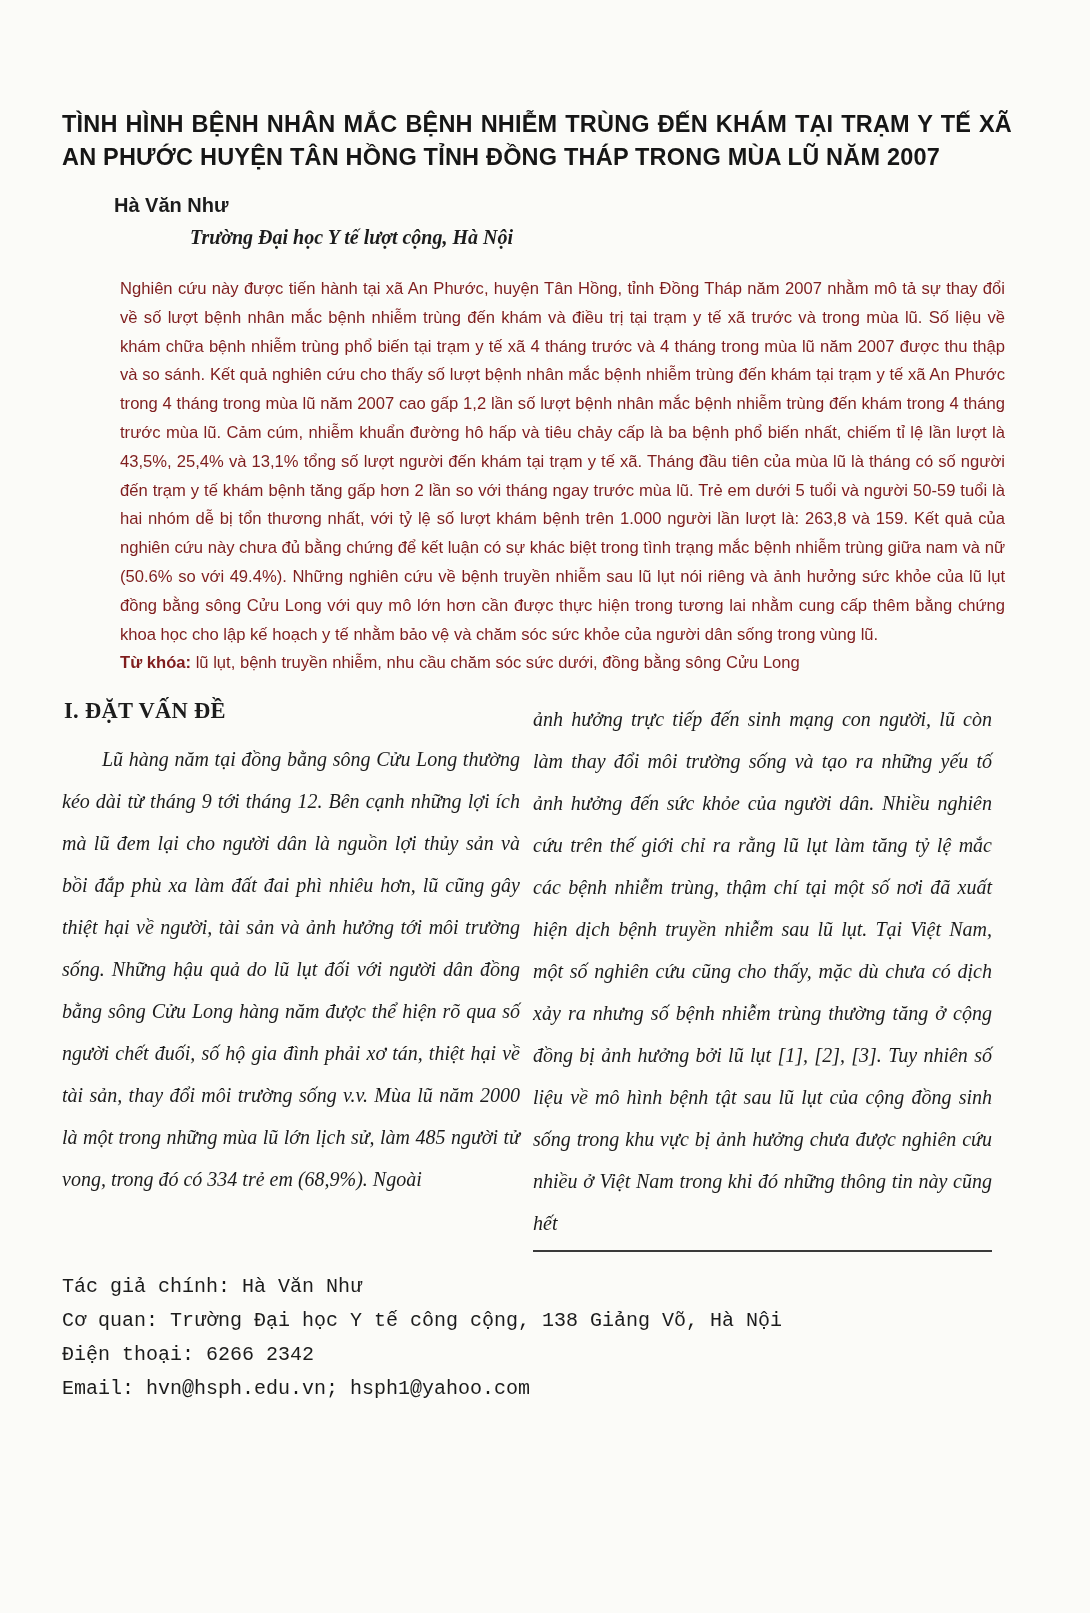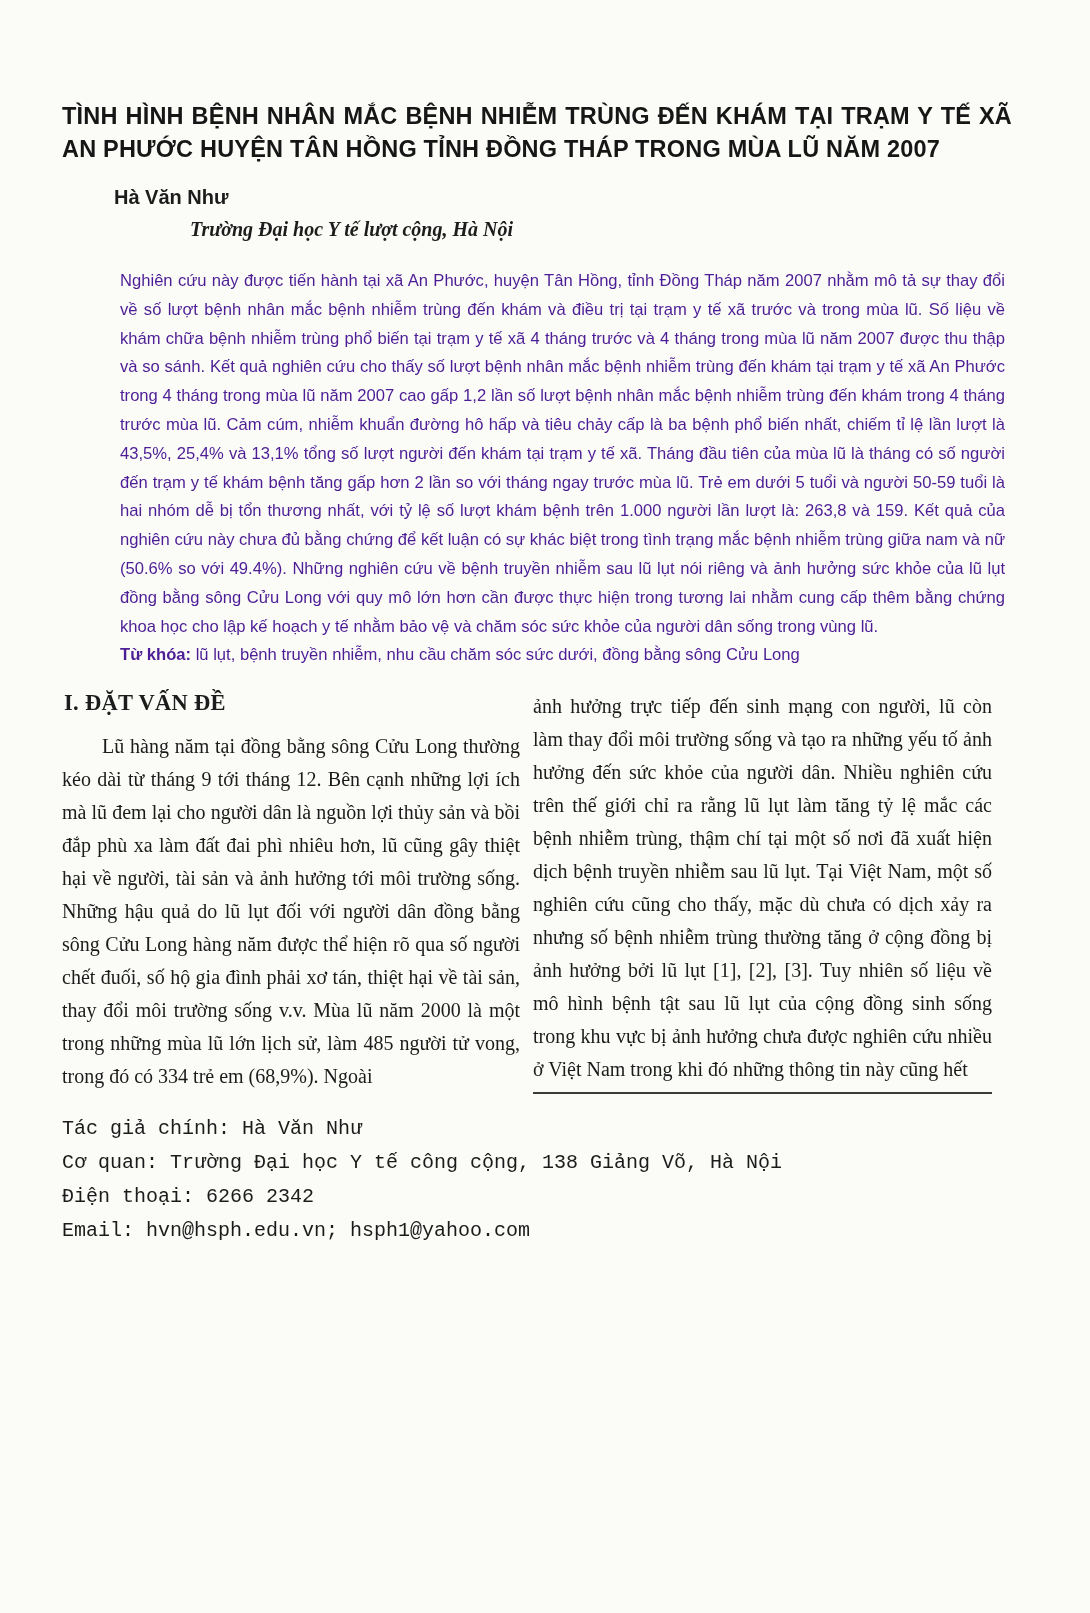--- a/index.html
+++ b/index.html
@@ -5,21 +5,21 @@
 <style>
   html, body {
     margin: 0;
     padding: 0;
     background: #fbfbf8;
   }
   .page {
     position: relative;
     width: 1090px;
     height: 1438px;
-    margin: 0 auto;
+    margin: 8px auto;
     background: #fbfbf8;
     color: #1c1c1c;
     box-sizing: border-box;
     padding: 100px 85px 0 62px;
     overflow: hidden;
   }
   .title {
     font-family: "Liberation Sans", sans-serif;
     font-weight: bold;
     font-size: 23.5px;
@@ -52,21 +52,21 @@
     font-size: 22px;
     letter-spacing: 0.5px;
   }
   .abstract {
     margin-top: 26px;
     margin-left: 58px;
     width: 885px;
     font-family: "Liberation Sans", sans-serif;
     font-size: 16.6px;
     line-height: 28.8px;
-    color: #4c1d95;
+    color: #7f1d1d;
   }
   .abstract p { margin: 0; text-align: justify; }
   .keywords { margin-top: 0; }
   .kw-label { font-weight: bold; }
   .columns {
     display: flex;
     margin-top: 20px;
     gap: 13px;
     font-family: "Liberation Serif", serif;
   }
@@ -75,23 +75,24 @@
   .section-heading {
     margin: 0 0 14px 2px;
     font-family: "Liberation Serif", serif;
     font-weight: bold;
     font-size: 22.5px;
     letter-spacing: 0.3px;
   }
   .body-par {
     margin: 0;
     font-size: 20px;
-    line-height: 33px;
+    line-height: 42px;
     text-align: justify;
     color: #1b1b1b;
+    font-style: italic;
   }
   .body-par.indent { text-indent: 40px; }
   .col-rule {
     margin-top: 6px;
     width: 100%;
     height: 0;
     border-top: 2px solid #3a3a3a;
   }
   .footnote {
     margin-top: 18px;

